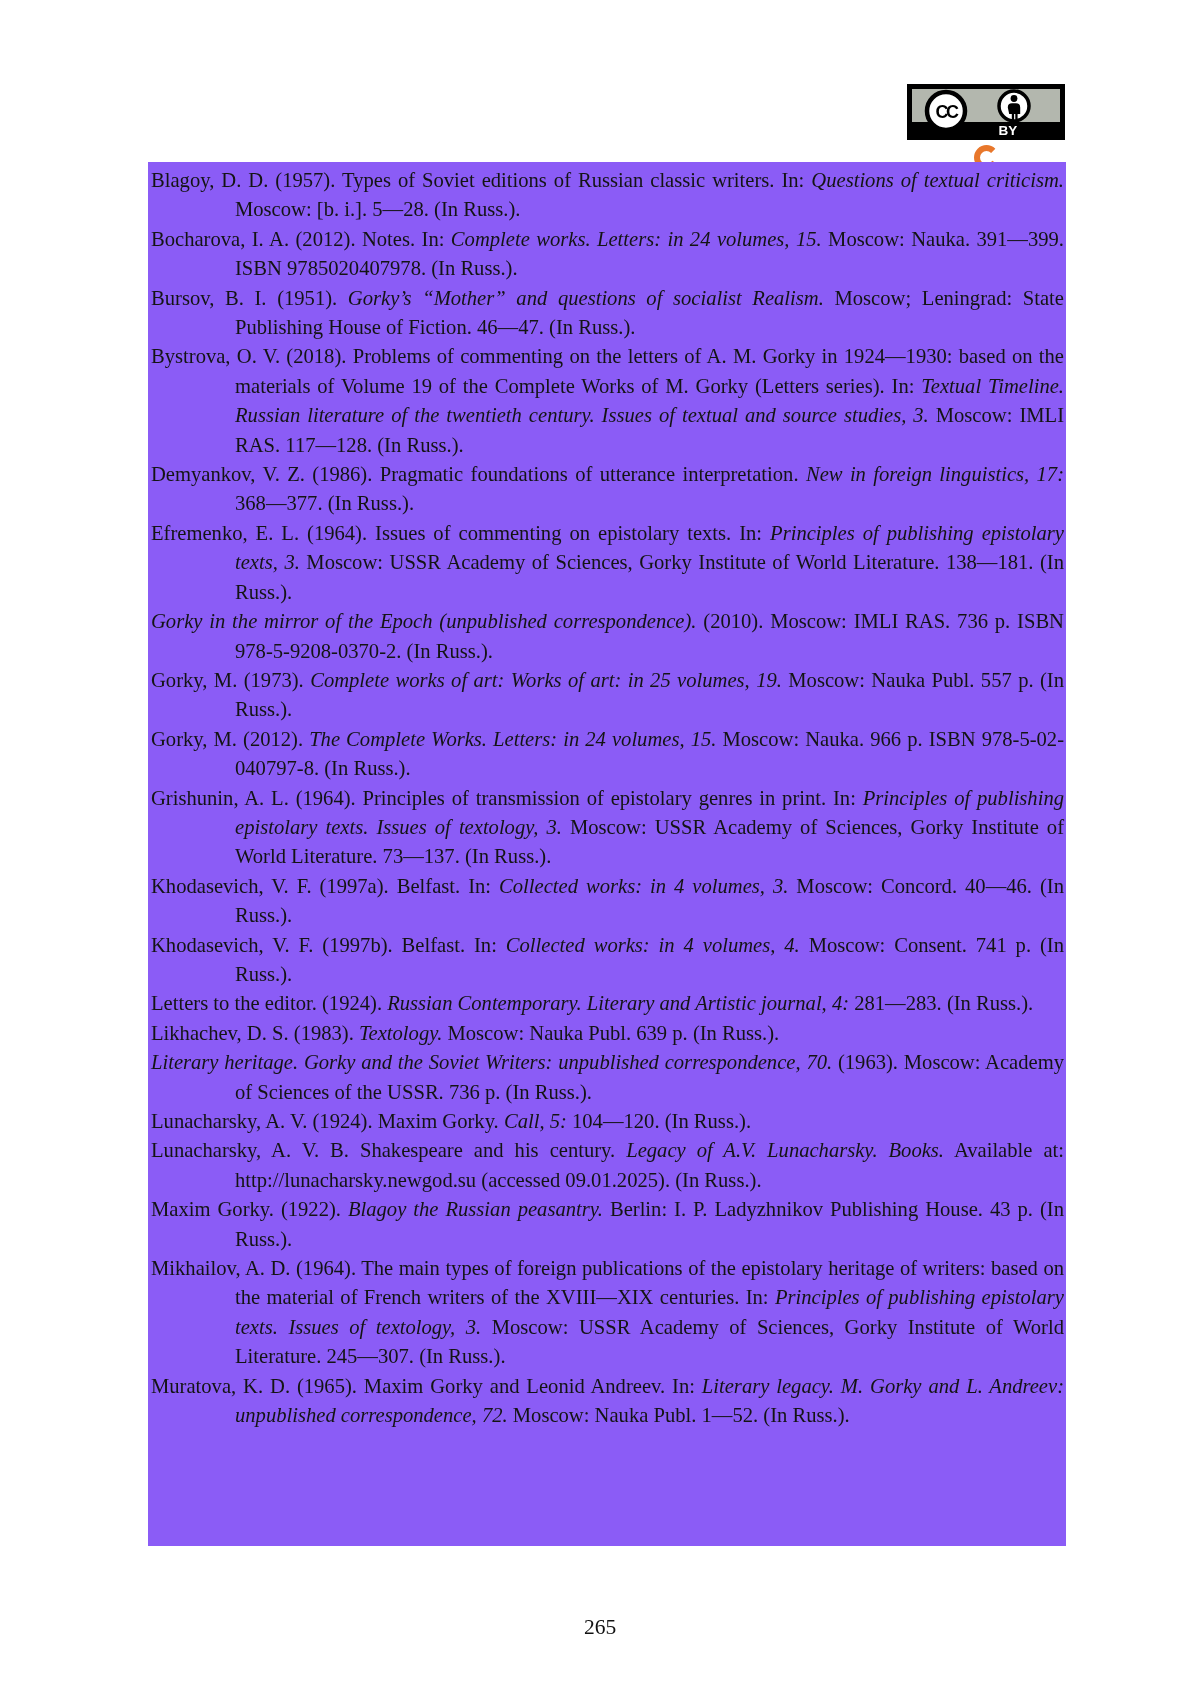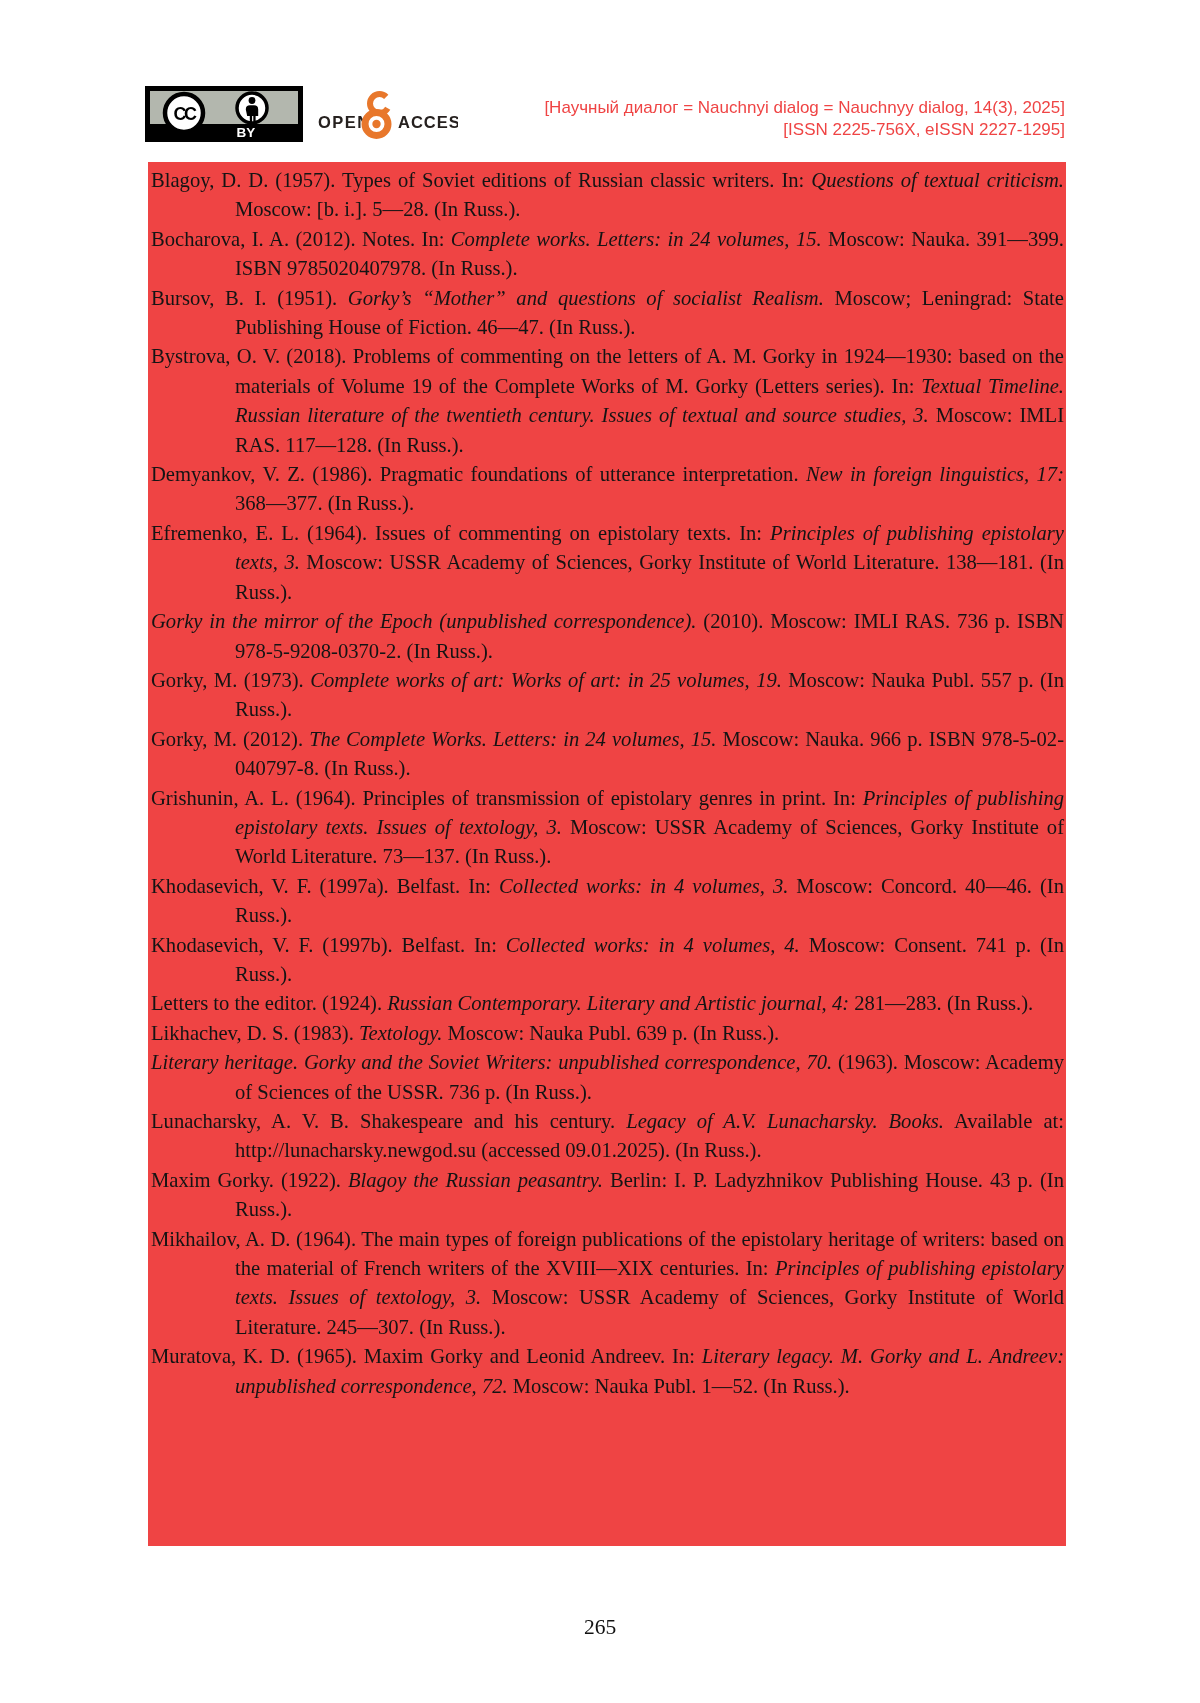--- a/index.html
+++ b/index.html
@@ -13,21 +13,22 @@
     font-family: "Liberation Serif", serif;
     color: #141414;
   }
   .page-header {
     position: absolute;
     left: 145px;
     top: 84px;
     right: 135px;
     height: 60px;
     display: flex;
-    align-items: center;
+    align-items: flex-end;
+    flex-direction: column;
   }
   .cc-badge { flex: 0 0 auto; }
   .cc-badge svg { display: block; }
   .oa-logo { flex: 0 0 auto; margin-left: 15px; margin-top: 1px; }
   .oa-logo svg { display: block; }
   .journal-info {
     margin-left: auto;
     text-align: right;
     font-family: "Liberation Sans", sans-serif;
     font-size: 17px;
@@ -110,36 +111,37 @@
       </svg>
     </div>
 
     <div class="journal-info">
       <div>[Научный диалог = Nauchnyi dialog = Nauchnyy dialog, 14(3), 2025]</div>
       <div>[ISSN 2225-756X, eISSN 2227-1295]</div>
     </div>
 
   </header>
 
-  <main class="refs" id="refs" style="background: #ef4444;">
+  <main class="refs" id="refs" style="background: #8b5cf6;">
       <p class="ref"><span>Blagoy, D. D. (1957). Types of Soviet editions of Russian classic writers. In: </span><span class="it">Questions of textual criticism.</span><span> Moscow: [b. i.]. 5—28. (In Russ.).</span></p>
       <p class="ref"><span>Bocharova, I. A. (2012). Notes. In: </span><span class="it">Complete works. Letters: in 24 volumes, 15.</span><span> Moscow: Nauka. 391—399. ISBN 9785020407978. (In Russ.).</span></p>
       <p class="ref"><span>Bursov, B. I. (1951). </span><span class="it">Gorky’s “Mother” and questions of socialist Realism.</span><span> Moscow; Leningrad: State Publishing House of Fiction. 46—47. (In Russ.).</span></p>
       <p class="ref"><span>Bystrova, O. V. (2018). Problems of commenting on the letters of A. M. Gorky in 1924—1930: based on the materials of Volume 19 of the Complete Works of M. Gorky (Letters series). In: </span><span class="it">Textual Timeline. Russian literature of the twentieth century. Issues of textual and source studies, 3.</span><span> Moscow: IMLI RAS. 117—128. (In Russ.).</span></p>
       <p class="ref"><span>Demyankov, V. Z. (1986). Pragmatic foundations of utterance interpretation. </span><span class="it">New in foreign linguistics, 17:</span><span> 368—377. (In Russ.).</span></p>
       <p class="ref"><span>Efremenko, E. L. (1964). Issues of commenting on epistolary texts. In: </span><span class="it">Principles of publishing epistolary texts, 3.</span><span> Moscow: USSR Academy of Sciences, Gorky Institute of World Literature. 138—181. (In Russ.).</span></p>
       <p class="ref"><span class="it">Gorky in the mirror of the Epoch (unpublished correspondence).</span><span> (2010). Moscow: IMLI RAS. 736 p. ISBN 978-5-9208-0370-2. (In Russ.).</span></p>
       <p class="ref"><span>Gorky, M. (1973). </span><span class="it">Complete works of art: Works of art: in 25 volumes, 19.</span><span> Moscow: Nauka Publ. 557 p. (In Russ.).</span></p>
       <p class="ref"><span>Gorky, M. (2012). </span><span class="it">The Complete Works. Letters: in 24 volumes, 15.</span><span> Moscow: Nauka. 966 p. ISBN 978-5-02-040797-8. (In Russ.).</span></p>
       <p class="ref"><span>Grishunin, A. L. (1964). Principles of transmission of epistolary genres in print. In: </span><span class="it">Principles of publishing epistolary texts. Issues of textology, 3.</span><span> Moscow: USSR Academy of Sciences, Gorky Institute of World Literature. 73—137. (In Russ.).</span></p>
       <p class="ref"><span>Khodasevich, V. F. (1997a). Belfast. In: </span><span class="it">Collected works: in 4 volumes, 3.</span><span> Moscow: Concord. 40—46. (In Russ.).</span></p>
       <p class="ref"><span>Khodasevich, V. F. (1997b). Belfast. In: </span><span class="it">Collected works: in 4 volumes, 4.</span><span> Moscow: Consent. 741 p. (In Russ.).</span></p>
       <p class="ref"><span>Letters to the editor. (1924). </span><span class="it">Russian Contemporary. Literary and Artistic journal, 4:</span><span> 281—283. (In Russ.).</span></p>
       <p class="ref"><span>Likhachev, D. S. (1983). </span><span class="it">Textology.</span><span> Moscow: Nauka Publ. 639 p. (In Russ.).</span></p>
       <p class="ref"><span class="it">Literary heritage. Gorky and the Soviet Writers: unpublished correspondence, 70.</span><span> (1963). Moscow: Academy of Sciences of the USSR. 736 p. (In Russ.).</span></p>
+      <p class="ref"><span>Lunacharsky, A. V. (1924). Maxim Gorky. </span><span class="it">Call, 5:</span><span> 104—120. (In Russ.).</span></p>
       <p class="ref"><span>Lunacharsky, A. V. B. Shakespeare and his century. </span><span class="it">Legacy of A.V. Lunacharsky. Books.</span><span> Available at: http://lunacharsky.newgod.su (accessed 09.01.2025). (In Russ.).</span></p>
       <p class="ref"><span>Maxim Gorky. (1922). </span><span class="it">Blagoy the Russian peasantry.</span><span> Berlin: I. P. Ladyzhnikov Publishing House. 43 p. (In Russ.).</span></p>
       <p class="ref"><span>Mikhailov, A. D. (1964). The main types of foreign publications of the epistolary heritage of writers: based on the material of French writers of the XVIII—XIX centuries. In: </span><span class="it">Principles of publishing epistolary texts. Issues of textology, 3.</span><span> Moscow: USSR Academy of Sciences, Gorky Institute of World Literature. 245—307. (In Russ.).</span></p>
       <p class="ref"><span>Muratova, K. D. (1965). Maxim Gorky and Leonid Andreev. In: </span><span class="it">Literary legacy. M. Gorky and L. Andreev: unpublished correspondence, 72.</span><span> Moscow: Nauka Publ. 1—52. (In Russ.).</span></p>
     </main>
 
   <div class="pageno">265</div>
 
 </div>
 

